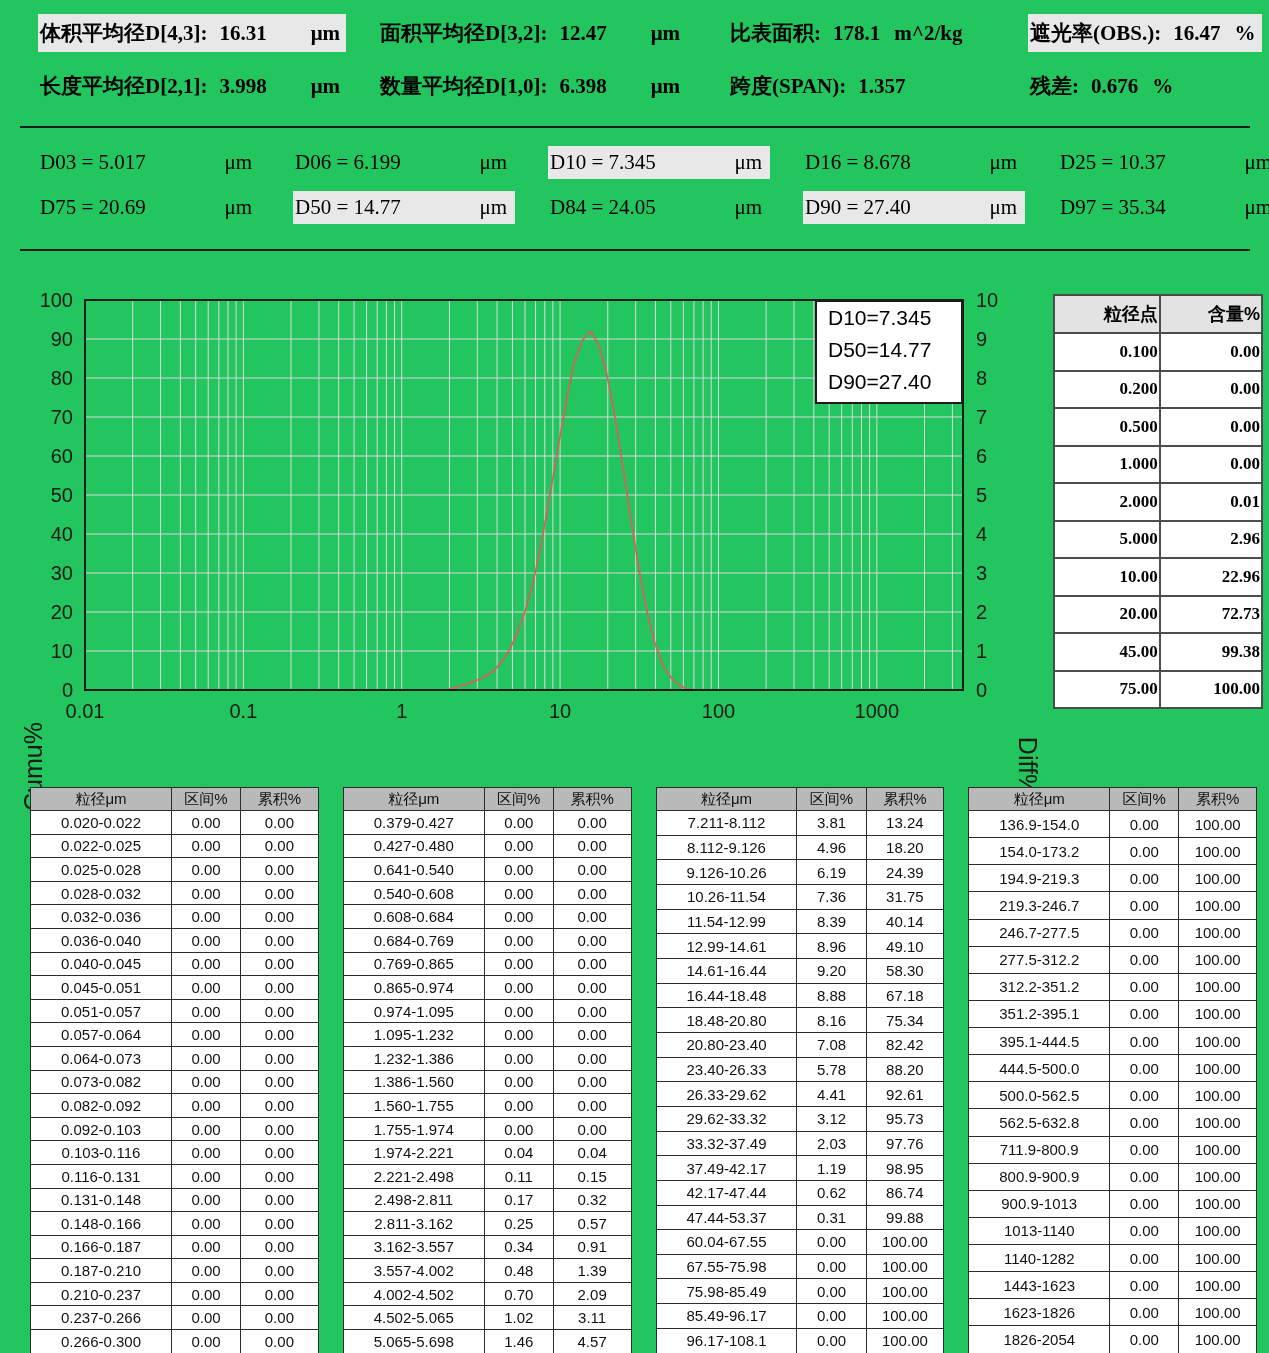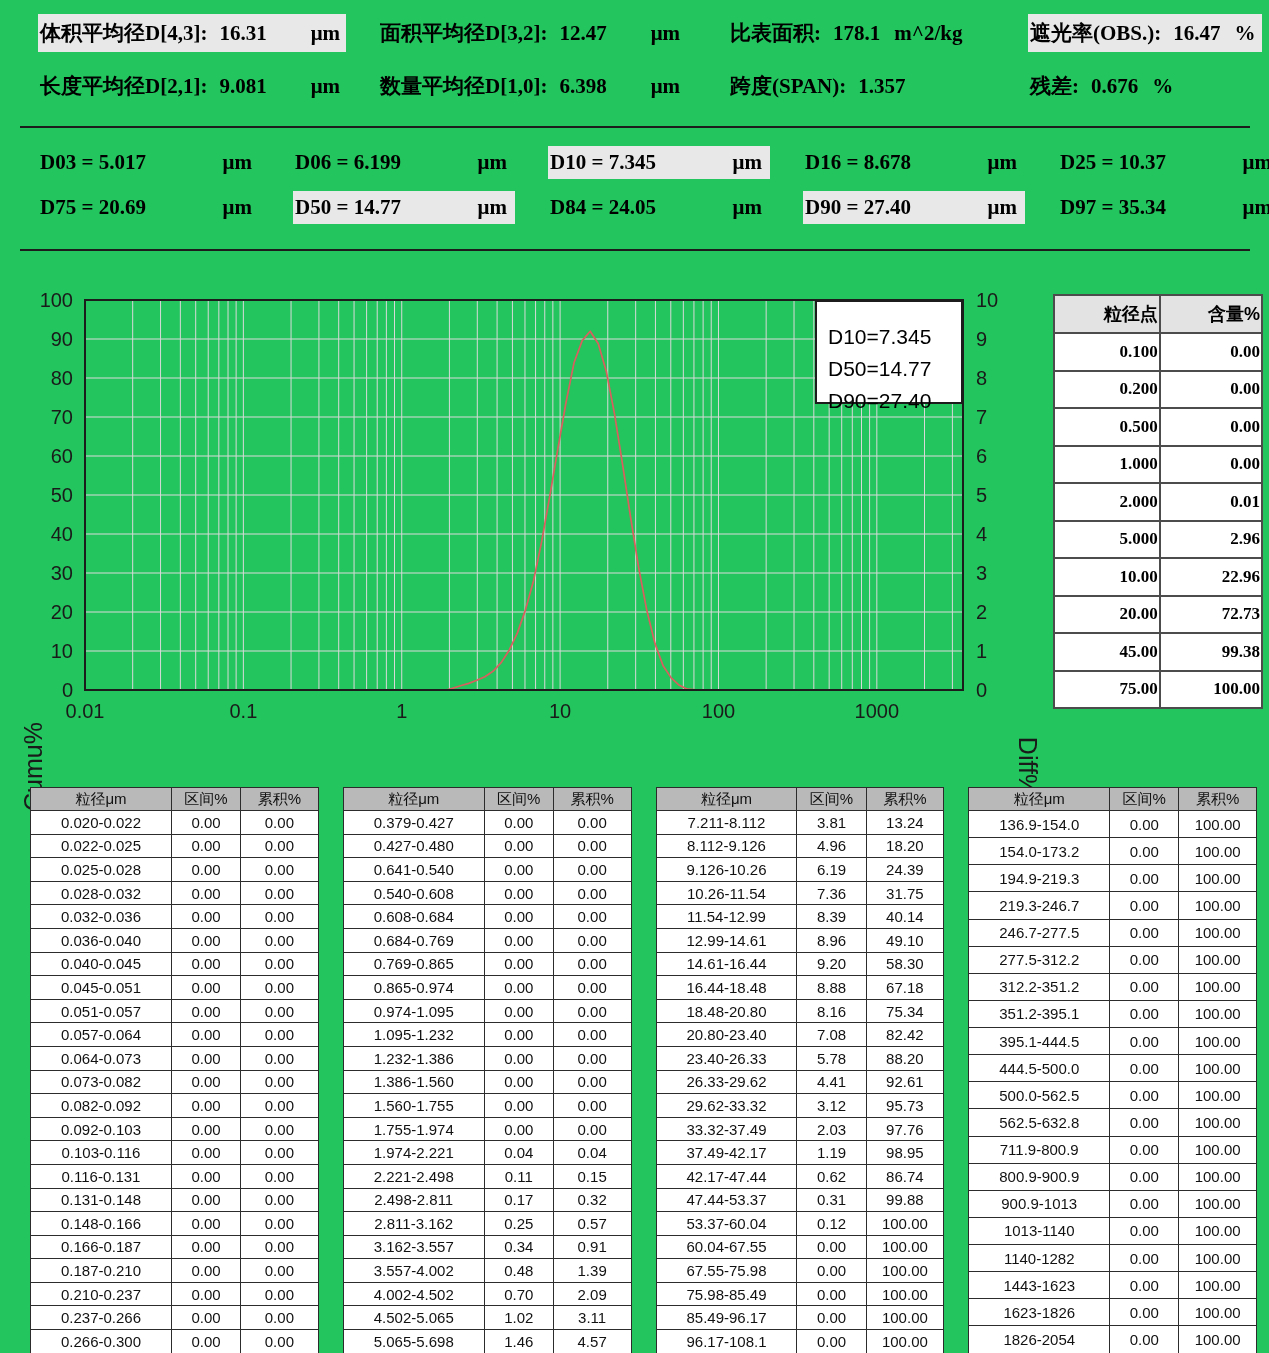--- a/index.html
+++ b/index.html
@@ -17,32 +17,32 @@
   .stat-item .unit.um{margin-left:44px;}
   .hl{background:#e8e8e8;}
 
   .divider{position:absolute;left:20px;width:1230px;border-top:2px solid #1c1c1c;height:0;}
   #divider1{top:126px;} #divider2{top:249px;}
 
   
   .percentiles{position:absolute;left:38px;top:146px;}
   .pct-row{display:grid;grid-template-columns:repeat(5,255px);margin-bottom:12px;}
   .pct-item{display:flex;align-items:flex-end;width:212px;padding:4px 8px 4px 2px;
-            font-family:"Liberation Serif","DejaVu Serif",serif;font-weight:bold;font-size:21px;}
+            font-family:"Liberation Serif","DejaVu Serif",serif;font-weight:normal;font-size:21px;}
   .pct-item .unit{margin-left:auto;}
 
   
   #chart-wrap{position:absolute;left:0;top:270px;width:1045px;height:500px;}
   svg text{font-family:"Liberation Sans","DejaVu Sans",sans-serif;fill:#1a1a1a;}
   .axis-title{position:absolute;font-size:25px;color:#1a1a1a;text-align:center;}
   #ylab-left{left:-32px;top:752px;width:130px;transform:rotate(-90deg);}
   #ylab-right{left:962px;top:752px;width:130px;transform:rotate(90deg);}
   #xlab{left:85px;top:998px;width:878px;position:absolute;text-align:center;font-size:26px;}
   #legend-box{position:absolute;left:815px;top:300px;width:148px;height:104px;background:#fff;
-              border:2px solid #1c1c1c;box-sizing:border-box;padding:19px 0 0 11px;}
+              border:2px solid #1c1c1c;box-sizing:border-box;padding:0 0 0 11px;}
   #legend-box div{font-size:21px;line-height:32px;white-space:nowrap;}
 
   
   .content-table{position:absolute;left:1053px;top:294px;width:210px;border-collapse:collapse;}
   .content-table th,.content-table td{border:2px solid #4c4c4c;text-align:right;}
   .content-table th{background:#e3e3e3;font-size:18px;font-weight:bold;height:34px;}
   .content-table td{height:33.5px;font-family:"Liberation Serif","DejaVu Serif",serif;
                     font-weight:bold;font-size:17px;background:#fff;}
 
   
@@ -77,21 +77,21 @@
         </div>
         <div class="stat-item hl">
           <span class="lbl">遮光率(OBS.):</span>
           <span class="val">16.47</span>
           <span class="unit">%</span>
         </div>
       </div>
       <div class="summary-row">
         <div class="stat-item">
           <span class="lbl">长度平均径D[2,1]:</span>
-          <span class="val">9.081</span>
+          <span class="val">3.998</span>
           <span class="unit um">μm</span>
         </div>
         <div class="stat-item">
           <span class="lbl">数量平均径D[1,0]:</span>
           <span class="val">6.398</span>
           <span class="unit um">μm</span>
         </div>
         <div class="stat-item">
           <span class="lbl">跨度(SPAN):</span>
           <span class="val">1.357</span>
@@ -663,25 +663,20 @@
             <td>42.17-47.44</td>
             <td>0.62</td>
             <td>86.74</td>
           </tr>
           <tr>
             <td>47.44-53.37</td>
             <td>0.31</td>
             <td>99.88</td>
           </tr>
           <tr>
-            <td>53.37-60.04</td>
-            <td>0.12</td>
-            <td>100.00</td>
-          </tr>
-          <tr>
             <td>60.04-67.55</td>
             <td>0.00</td>
             <td>100.00</td>
           </tr>
           <tr>
             <td>67.55-75.98</td>
             <td>0.00</td>
             <td>100.00</td>
           </tr>
           <tr>

